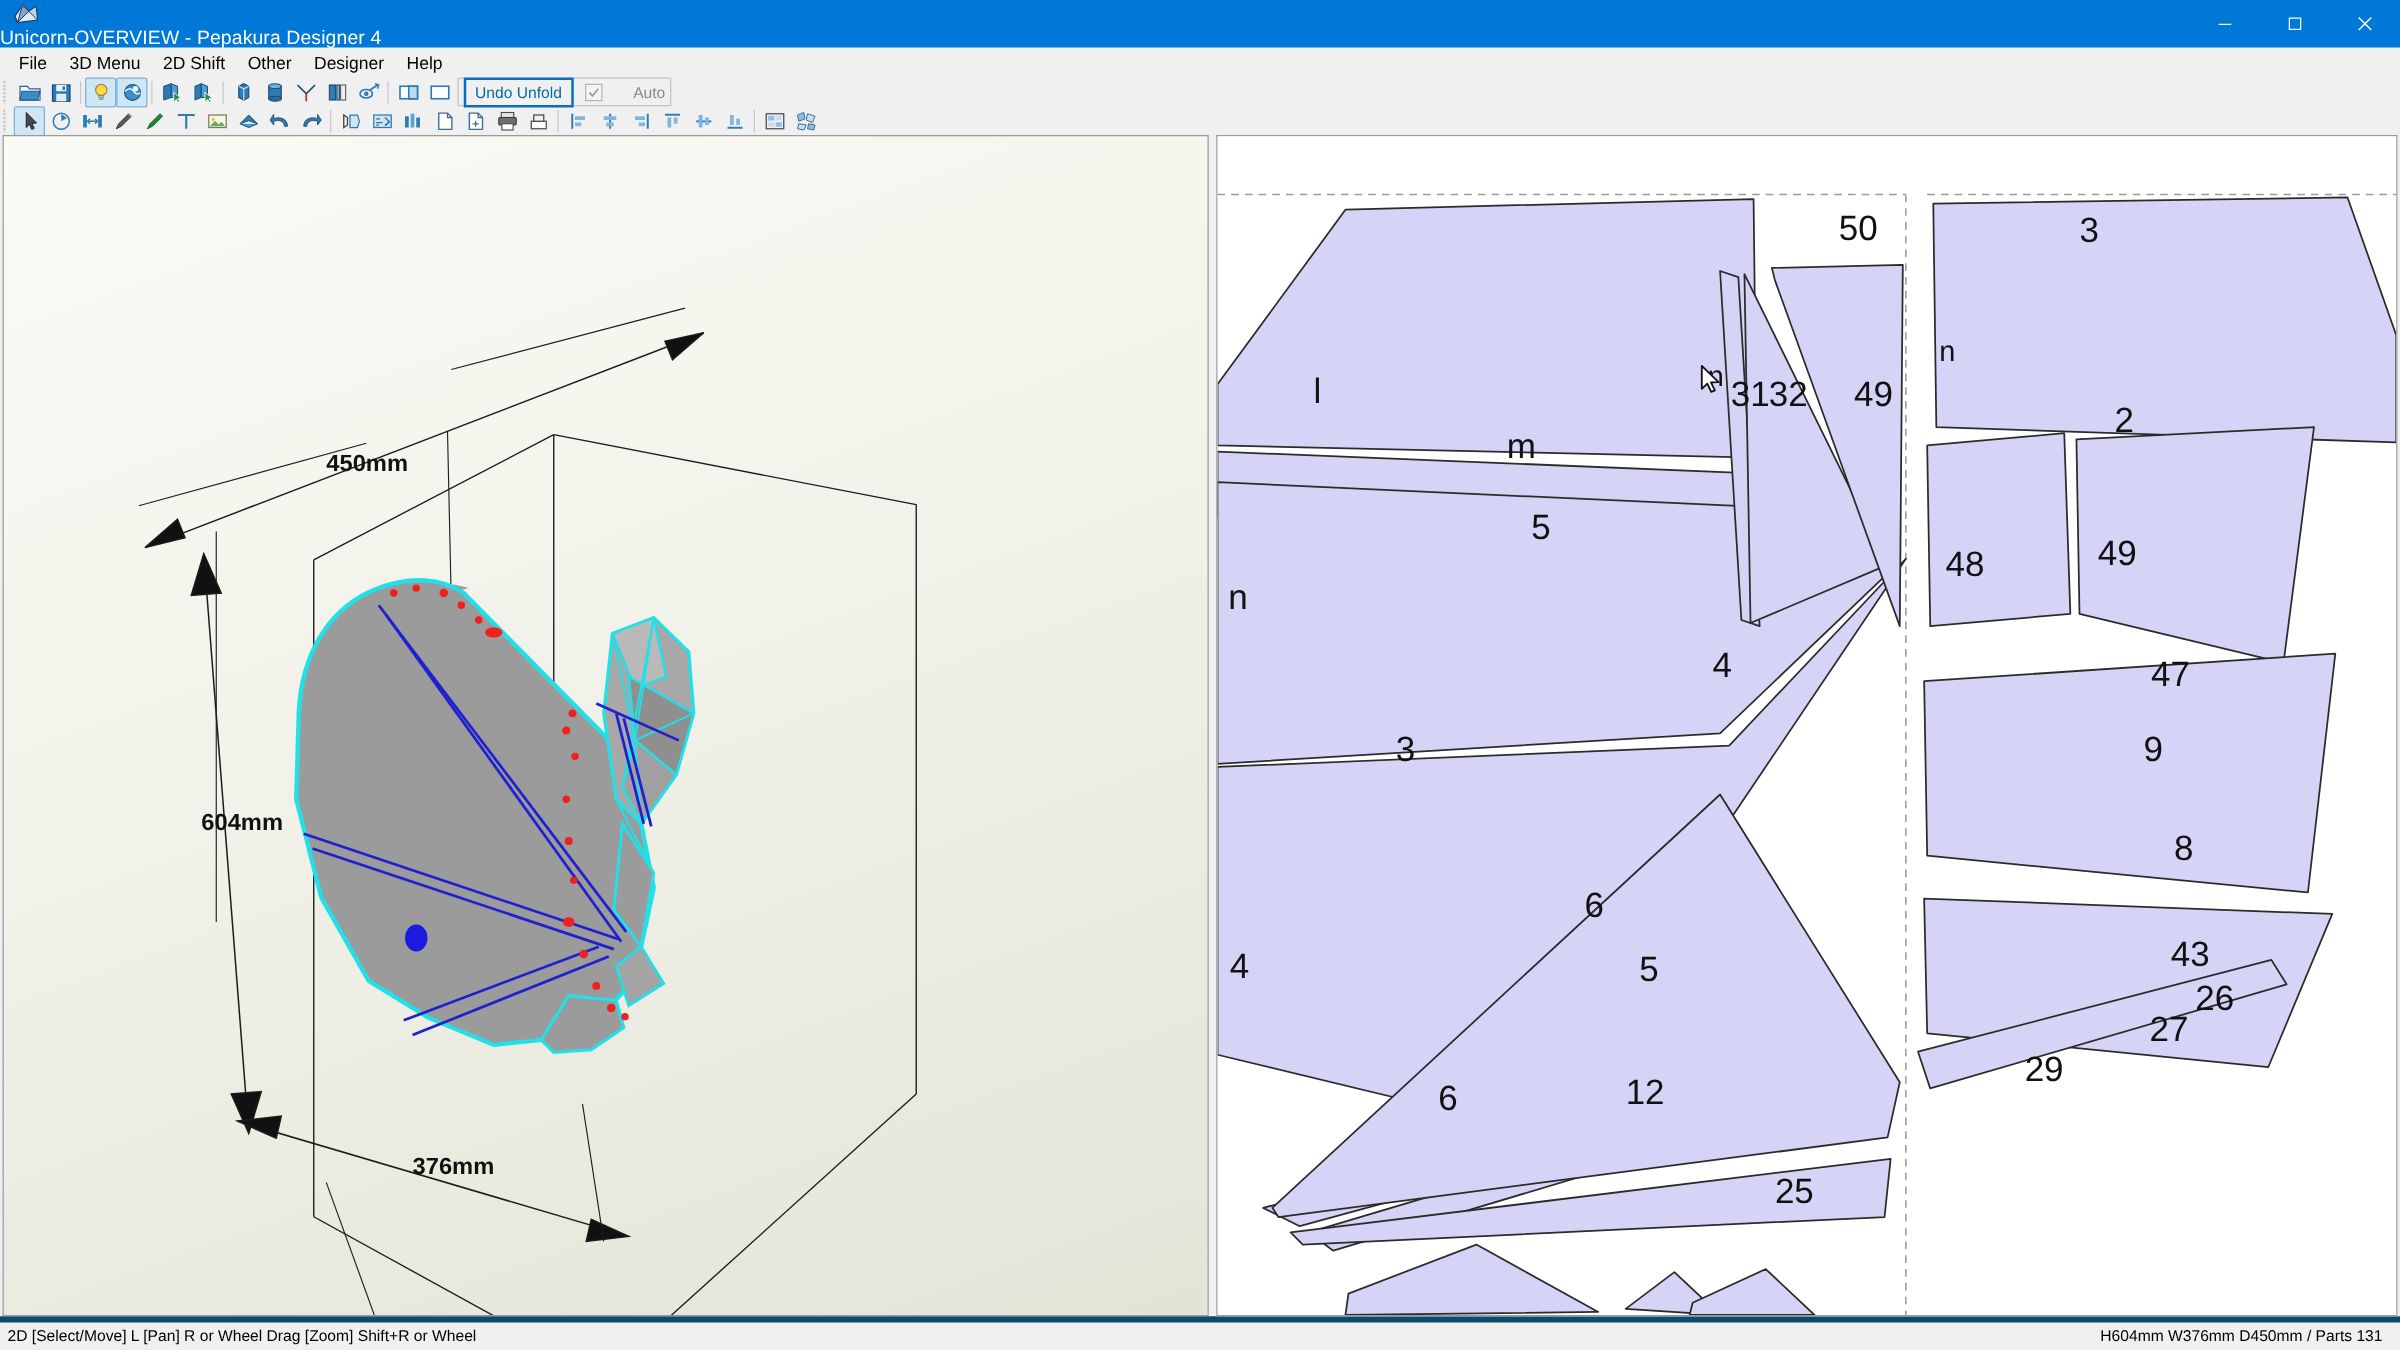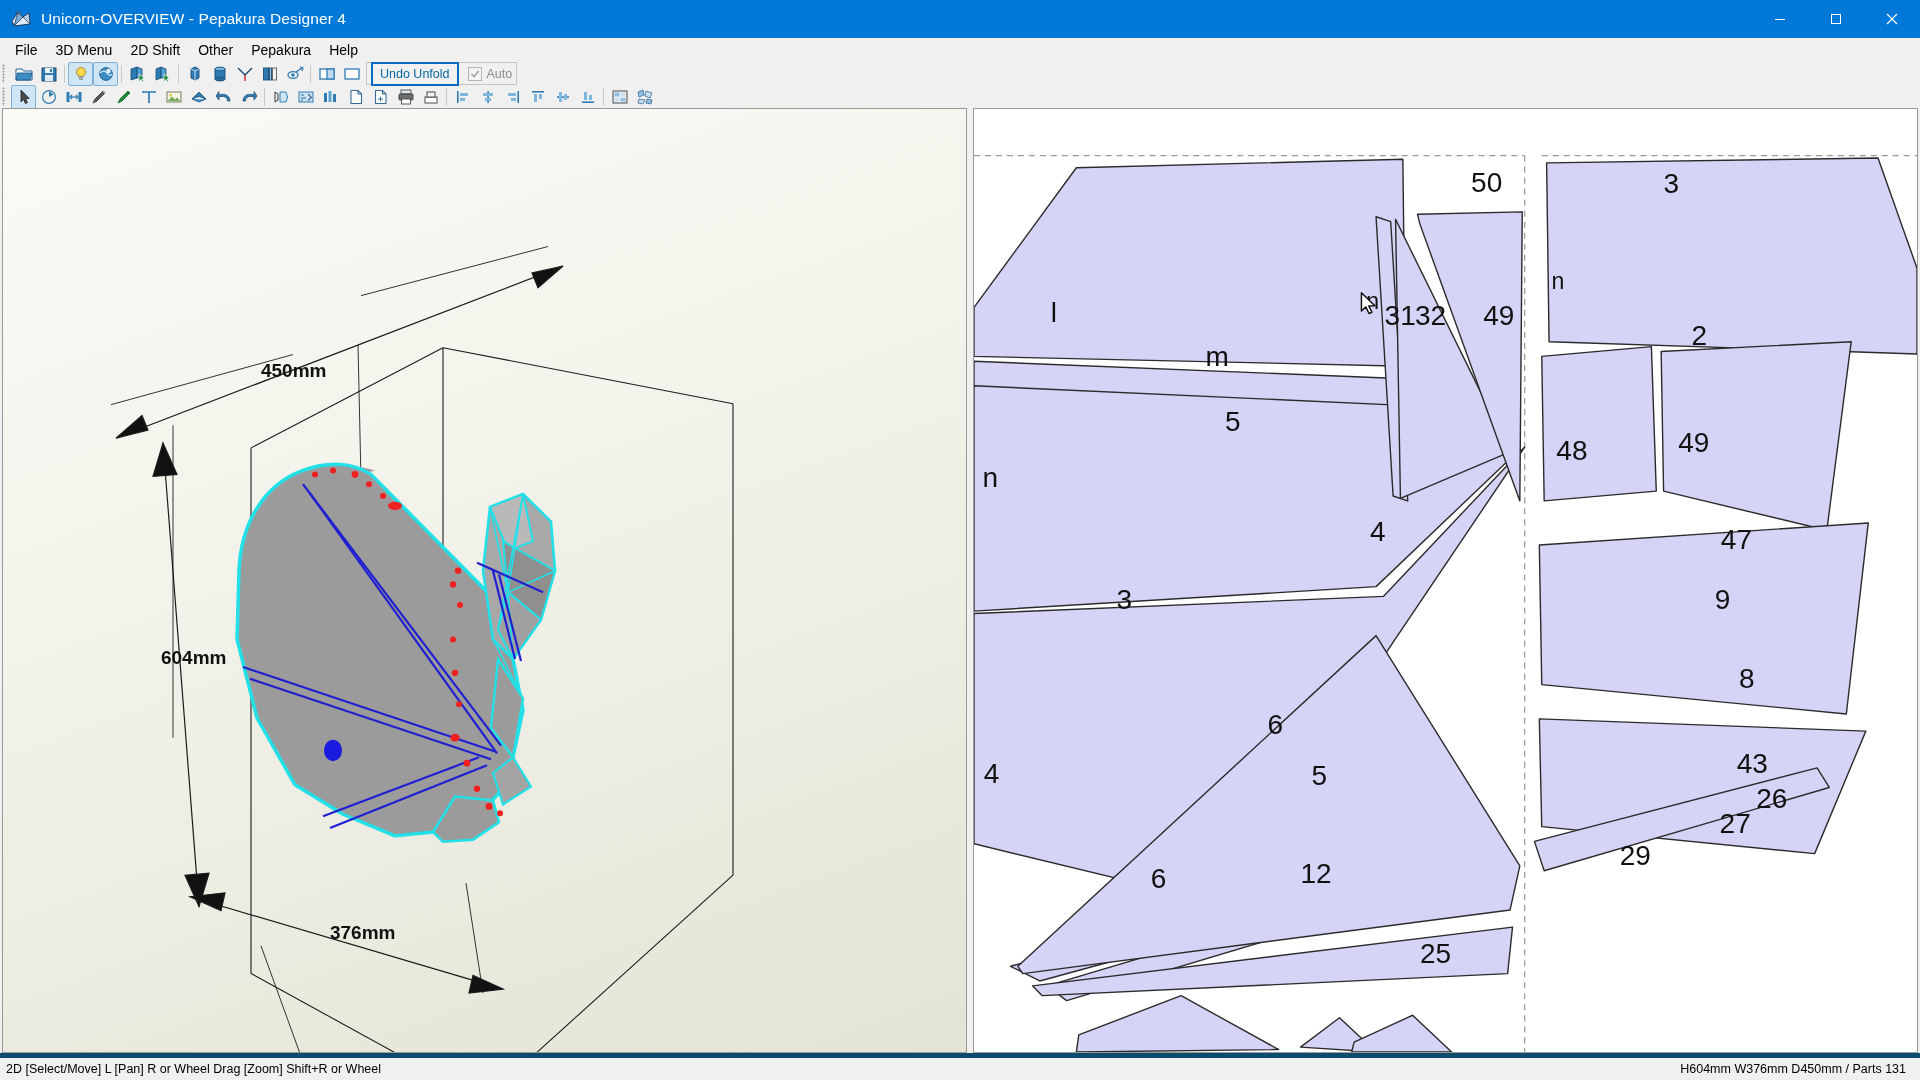--- a/index.html
+++ b/index.html
@@ -8,21 +8,21 @@
     width:1920px;height:1080px;overflow:hidden;
     font-family:"Liberation Sans", sans-serif;
     background:#f0f0f0;
     -webkit-font-smoothing:antialiased;
   }
   .app{width:1920px;height:1080px;display:flex;flex-direction:column;background:#f0f0f0;}
 
   
   .titlebar{
     height:38px;min-height:38px;background:#0078d7;color:#fff;
-    display:flex;align-items:center;position:relative;
+    display:flex;align-items:flex-start;position:relative;flex-direction:column;
   }
   .tb-icon{width:22px;height:22px;margin-left:10px;margin-right:9px;position:relative;flex:0 0 auto;}
   .tb-icon svg{display:block;}
   .tb-title{font-size:15.5px;letter-spacing:.1px;white-space:nowrap;}
   .tb-buttons{position:absolute;right:0;top:0;height:38px;display:flex;}
   .tb-btn{width:56px;height:38px;display:flex;align-items:center;justify-content:center;}
   .tb-btn svg{display:block;}
 
   
   .menubar{
@@ -51,21 +51,21 @@
   .tbtn svg{display:block;}
 
   .undo-box{
     display:flex;align-items:center;height:21px;border:1px solid #c4c4c4;background:#f0f0f0;
     padding:0 4px;margin-left:2px;
   }
   .undo-btn{
     font-size:12.5px;border:2px solid #0a6cc4;background:#f0f0f0;color:#0369a1;
     padding:1px 7px;line-height:14px;height:18px;display:flex;align-items:center;
   }
-  .auto-chk{display:flex;align-items:center;margin-left:9px;font-size:12.5px;color:#8a8a8a;}
+  .auto-chk{display:flex;align-items:center;margin-left:9px;font-size:12.5px;color:#8a8a8a;gap:20px;}
   .auto-box{
     width:12px;height:12px;border:1px solid #b4b4b4;background:#f4f4f4;margin-right:5px;
     display:flex;align-items:center;justify-content:center;
   }
   .auto-box svg{display:block;}
 
   
   .workspace{flex:1 1 auto;display:flex;min-height:0;padding:0 2px 0 2px;background:#f0f0f0;}
   .pane3d{
     width:963px;flex:0 0 auto;border:1px solid #9a9a9a;position:relative;overflow:hidden;
@@ -118,21 +118,21 @@
           </svg>
       </div>
     </div>
   </div>
 
   <div class="menubar">
     <div class="menu-item">File</div>
     <div class="menu-item">3D Menu</div>
     <div class="menu-item">2D Shift</div>
     <div class="menu-item">Other</div>
-    <div class="menu-item">Pepakura</div>
+    <div class="menu-item">Designer</div>
     <div class="menu-item">Help</div>
   </div>
 
   <div class="toolbar-zone">
 
     <div class="toolbar-row">
       <div class="grip"></div>
 
       <div class="tbtn">
         <svg width="18" height="18" viewBox="0 0 18 18">

